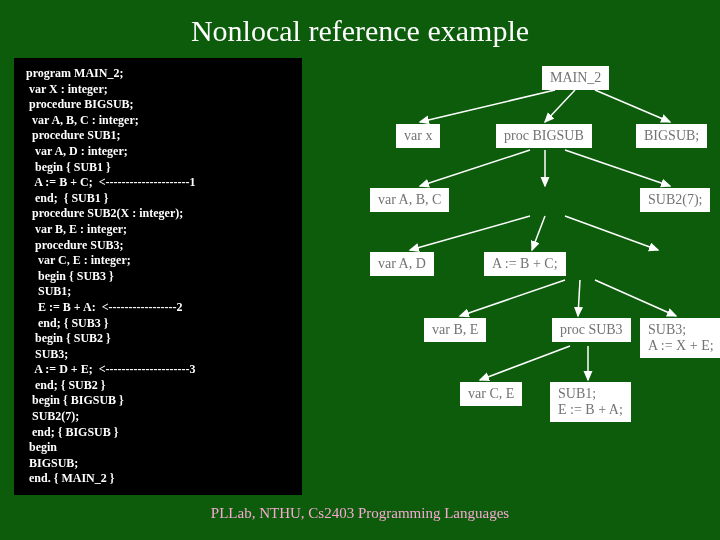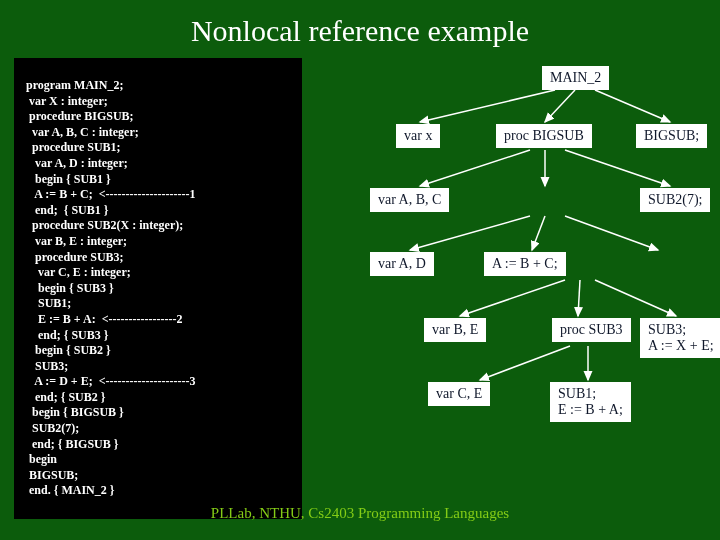--- a/index.html
+++ b/index.html
@@ -1,25 +1,25 @@
 <!DOCTYPE html>
 <html><head>
 <meta charset="utf-8">
 <style>
 html,body{margin:0;padding:0}
 body{width:720px;height:540px;background:#0c5c0c;font-family:Georgia,'Times New Roman',serif;color:#fff;position:relative}
 .title{text-align:center;font-size:30px;padding:14px 16px 10px;font-weight:400}
 .main{display:flex;padding:0 10px}
-.code{background:#000;color:#fff;padding:20px 12px;font-family:Georgia,'Times New Roman',serif;font-size:12px;line-height:1.3;font-weight:700;margin-left:4px;width:264px;white-space:pre;flex-shrink:0}
+.code{background:#000;color:#fff;padding:8px 12px;font-family:Georgia,'Times New Roman',serif;font-size:12px;line-height:1.3;font-weight:700;margin-left:4px;width:264px;white-space:pre;flex-shrink:0}
 .diagram{flex:1;position:relative;margin-left:8px}
-.node{position:absolute;background:#fff;color:#0f172a;font-size:14px;padding:4px 8px;white-space:nowrap;font-family:Georgia,'Times New Roman',serif}
+.node{position:absolute;background:#fff;color:#737373;font-size:14px;padding:4px 8px;white-space:nowrap;font-family:Georgia,'Times New Roman',serif}
 svg{position:absolute;top:0;left:0}
 .arrow{stroke:#fff;stroke-width:1.5;fill:none}
 .ahead{fill:#fff}
-.footer{position:absolute;bottom:18px;width:100%;text-align:center;font-size:15px;color:#84cc16}
+.footer{position:absolute;bottom:18px;width:100%;text-align:center;font-size:15px;color:#f9a8d4}
 </style>
 </head>
 <body>
 
 <div class="title">Nonlocal reference example</div>
 
 <div class="main">
   <div class="code">program MAIN_2;
  var X : integer;
  procedure BIGSUB;
@@ -76,19 +76,19 @@
     <div class="node" style="left:186px;top:66px">proc BIGSUB</div>
     <div class="node" style="left:326px;top:66px">BIGSUB;</div>
     <div class="node" style="left:60px;top:130px">var A, B, C</div>
     <div class="node" style="left:330px;top:130px">SUB2(7);</div>
     <div class="node" style="left:60px;top:194px">var A, D</div>
     <div class="node" style="left:174px;top:194px">A := B + C;</div>
     <div class="node" style="left:114px;top:260px">var B, E</div>
     <div class="node" style="left:242px;top:260px">proc SUB3</div>
     <div class="node" style="left:330px;top:260px;white-space:pre">SUB3;
 A := X + E;</div>
-    <div class="node" style="left:118px;top:324px">var C, E</div>
+    <div class="node" style="left:150px;top:324px">var C, E</div>
     <div class="node" style="left:240px;top:324px;white-space:pre">SUB1;
 E := B + A;</div>
   </div>
 </div>
 
 <div class="footer">PLLab, NTHU, Cs2403 Programming Languages</div>
 
 </body></html>

